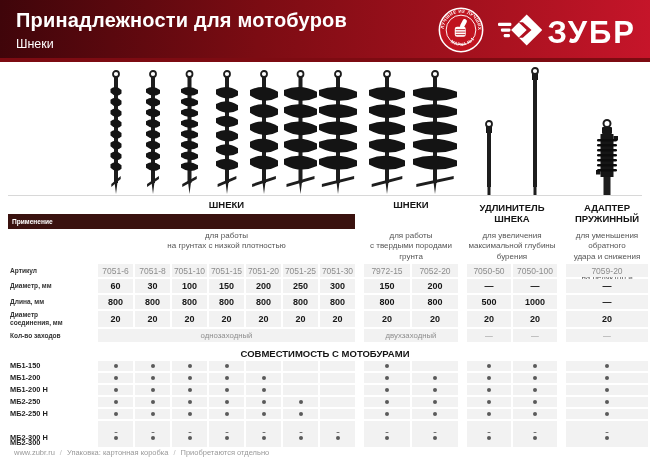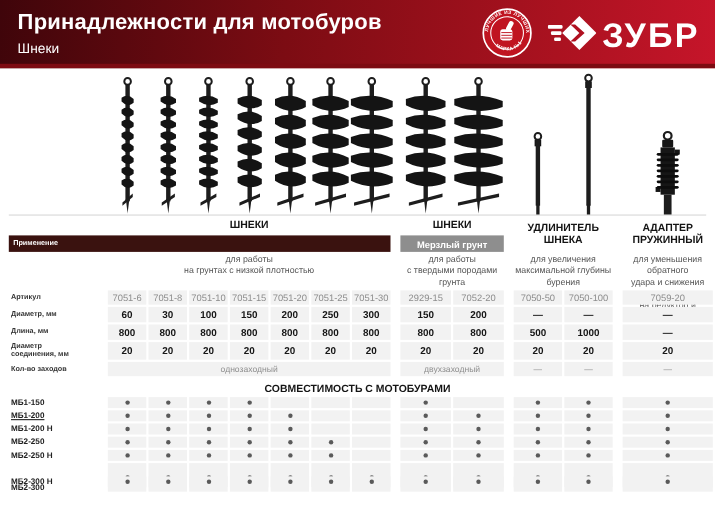--- a/index.html
+++ b/index.html
@@ -283,21 +283,20 @@
       <div class="grow thead">
         <div class="gtitle" style="grid-area: 1 / 2 / auto / span 7;">ШНЕКИ</div>
         <div class="gtitle" style="grid-area: 1 / 10 / auto / span 2;">ШНЕКИ</div>
         <div class="gtitle" style="grid-area: 1 / 16 / 3 / span 1;">АДАПТЕР
 ПРУЖИННЫЙ</div>
         <div class="gtitle" style="grid-area: 1 / 13 / 3 / span 2;">УДЛИНИТЕЛЬ
 ШНЕКА</div>
         <div class="band" style="grid-area: 2 / 1 / auto / span 8; background: rgb(58, 18, 15);">
           <span class="app">Применение</span>
         </div>
-        <div class="band band2" style="grid-area: 2 / 10 / auto / span 2; background: rgb(142, 142, 142);">Мерзлый грунт</div>
       </div>
       <div class="grow desc-row">
         <div class="desc" style="grid-column: 2 / span 7;">для работы
 на грунтах с низкой плотностью</div>
         <div class="desc" style="grid-column: 10 / span 2;">для работы
 с твердыми породами
 грунта</div>
         <div class="desc" style="grid-column: 13 / span 2;">для увеличения
 максимальной глубины
 бурения</div>
@@ -307,21 +306,21 @@
       </div>
       <div class="grow srow h13">
         <div class="lbl" style="grid-column: 1 / span 1; white-space: pre-line;">Артикул</div>
         <div class="cell art" style="grid-column: 2 / span 1;">7051-6</div>
         <div class="cell art" style="grid-column: 3 / span 1;">7051-8</div>
         <div class="cell art" style="grid-column: 4 / span 1;">7051-10</div>
         <div class="cell art" style="grid-column: 5 / span 1;">7051-15</div>
         <div class="cell art" style="grid-column: 6 / span 1;">7051-20</div>
         <div class="cell art" style="grid-column: 7 / span 1; text-align: right;">7051-25</div>
         <div class="cell art" style="grid-column: 8 / span 1;">7051-30</div>
-        <div class="cell art" style="grid-column: 10 / span 1;">2929-15</div>
+        <div class="cell art" style="grid-column: 10 / span 1;">7972-15</div>
         <div class="cell art" style="grid-column: 11 / span 1;">7052-20</div>
         <div class="cell art" style="grid-column: 13 / span 1;">7050-50</div>
         <div class="cell art" style="grid-column: 14 / span 1;">7050-100</div>
         <div class="cell art" style="grid-column: 16 / span 1;">7059-20</div>
       </div>
       <div class="grow srow h14">
         <div class="lbl" style="grid-column: 1 / span 1; white-space: pre-line;">Диаметр, мм</div>
         <div class="cell val" style="grid-column: 2 / span 1;">60</div>
         <div class="cell val" style="grid-column: 3 / span 1;">30</div>
         <div class="cell val" style="grid-column: 4 / span 1;">100</div>
@@ -403,21 +402,21 @@
           <span class="dot"></span>
         </div>
         <div class="cell" style="grid-column: 14 / span 1;">
           <span class="dot"></span>
         </div>
         <div class="cell" style="grid-column: 16 / span 1;">
           <span class="dot"></span>
         </div>
       </div>
       <div class="grow crow">
-        <div class="clbl" style="grid-column: 1 / span 1; text-decoration: underline;">МБ1-200</div>
+        <div class="clbl" style="grid-column: 1 / span 1;">МБ1-200</div>
         <div class="cell" style="grid-column: 2 / span 1;">
           <span class="dot"></span>
         </div>
         <div class="cell" style="grid-column: 3 / span 1;">
           <span class="dot"></span>
         </div>
         <div class="cell" style="grid-column: 4 / span 1;">
           <span class="dot"></span>
         </div>
         <div class="cell" style="grid-column: 5 / span 1;">
@@ -626,14 +625,17 @@
         </div>
         <div class="cell" style="grid-column: 14 / span 1;">
           <span class="dot"></span>
         </div>
         <div class="cell" style="grid-column: 16 / span 1;">
           <span class="dot"></span>
         </div>
       </div>
     </div>
 
+  <div class="foot">
+    <span>www.zubr.ru</span><span class="sep">/</span><span>Упаковка: картонная коробка</span><span class="sep">/</span><span>Приобретаются отдельно</span>
+  </div>
 
 </div>
 
 </body></html>

